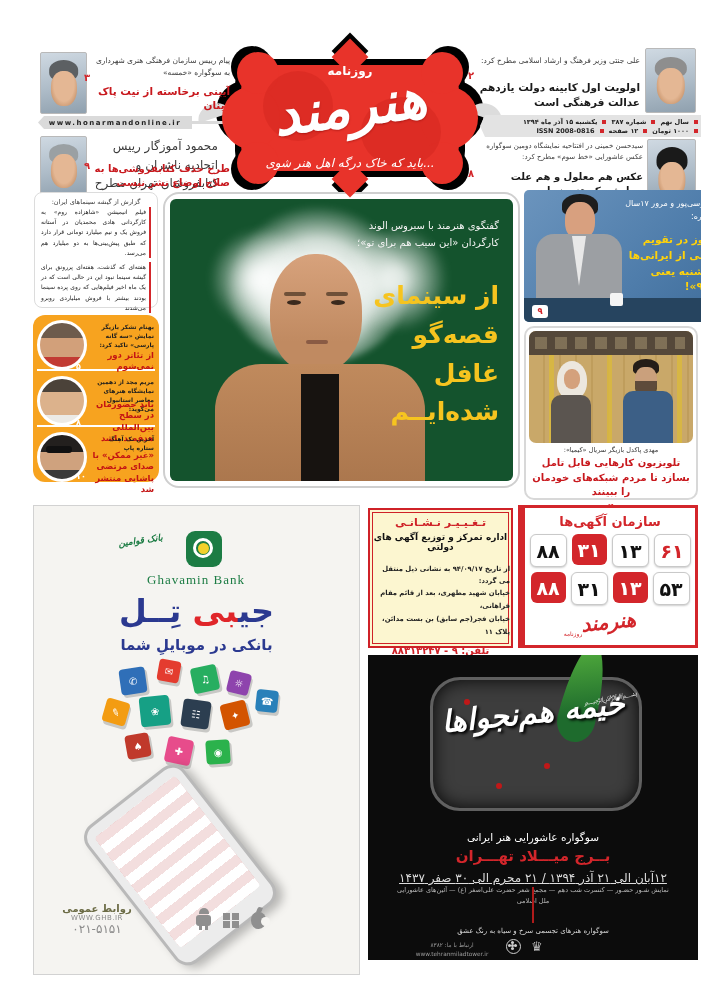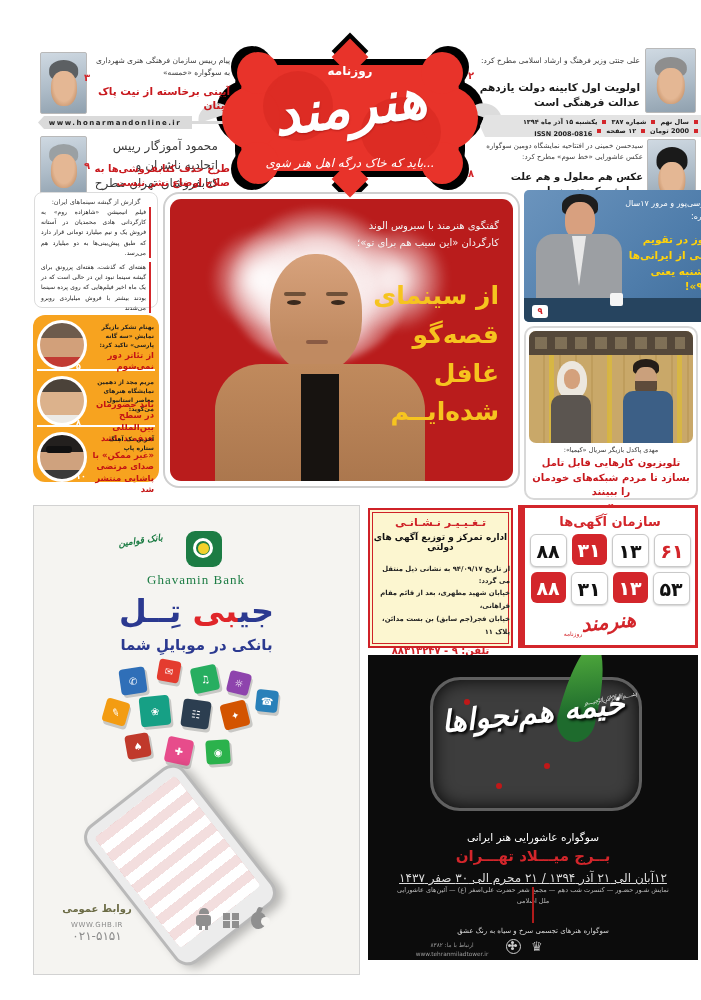--- a/index.html
+++ b/index.html
@@ -20,21 +20,21 @@
   .pagenum{font-size:10px;font-weight:bold;color:#d3262b;}
 
   .ribbon{background:#dadada;height:13px;display:flex;align-items:center;justify-content:center;
           clip-path:polygon(0 50%,6px 0,100% 0,100% 100%,6px 100%);}
   .ribbon span{font-size:7px;font-weight:bold;letter-spacing:1.5px;color:#222;direction:ltr;}
 
   .datebar{background:#e3e3e3;clip-path:polygon(0 50%,5px 0,100% 0,100% 100%,5px 100%);padding:2px 6px 2px 2px;}
   .daterow{display:flex;justify-content:flex-start;gap:5px;align-items:center;height:9px;}
   .daterow .sq{width:4px;height:4px;background:#d3262b;flex:0 0 auto;}
   .daterow span{font-size:6.5px;font-weight:bold;color:#222;white-space:nowrap;direction:rtl;}
-  .latin{direction:ltr !important;margin-top:7px;}
+  .latin{direction:ltr !important;}
 
   
   .mh{position:absolute;}
   .mh div{position:absolute;background:currentColor;}
   .mh .core{inset:8px;border-radius:26px;}
   .mh .lobeL{left:-11px;top:30px;width:58px;height:62px;border-radius:50%;}
   .mh .lobeR{right:-11px;top:30px;width:58px;height:62px;border-radius:50%;}
   .mh .ptT{left:50%;top:-13px;width:26px;height:26px;transform:translateX(-50%) rotate(45deg);}
   .mh .ptB{left:50%;bottom:-13px;width:26px;height:26px;transform:translateX(-50%) rotate(45deg);}
   .mh .cA{left:4px;top:-5px;width:42px;height:42px;border-radius:50%;}
@@ -57,21 +57,21 @@
 
   #orangebox{left:33px;top:315px;width:126px;height:167px;background:#f7a31f;border-radius:12px;}
   .osep{position:absolute;left:4px;width:118px;height:2px;background:#ffffff;}
   .ocircle{position:absolute;width:44px;height:44px;border-radius:50%;border:3px solid #fff;overflow:hidden;}
   .okicker{position:absolute;font-size:6px;font-weight:bold;color:#1d1d1d;line-height:1.5;text-align:right;}
   .ohl{position:absolute;font-size:8.5px;font-weight:bold;color:#c41414;line-height:1.35;text-align:right;}
   .onum{position:absolute;font-size:8px;font-weight:bold;color:#ffffff;}
 
   
   #mainframe{left:163px;top:192px;width:357px;height:296px;border:2px solid #cfcfcf;border-radius:16px;background:#fff;padding:5px;box-sizing:border-box;}
-  #maininner{position:relative;width:100%;height:100%;background:#b91c1c;border-radius:11px;overflow:hidden;}
+  #maininner{position:relative;width:100%;height:100%;background:#14532d;border-radius:6px;overflow:hidden;}
   #hair{position:absolute;left:55px;top:5px;width:185px;height:160px;border-radius:50%;
         background:radial-gradient(ellipse at 50% 55%,#ffffff 20%,rgba(255,255,255,.8) 42%,rgba(255,255,255,0) 70%);filter:blur(3px);}
   #hair2{position:absolute;left:35px;top:25px;width:110px;height:110px;border-radius:50%;
         background:radial-gradient(circle,rgba(255,255,255,.9) 10%,rgba(255,255,255,0) 65%);filter:blur(4px);}
   #hair3{position:absolute;left:170px;top:20px;width:110px;height:120px;border-radius:50%;
         background:radial-gradient(circle,rgba(255,255,255,.85) 12%,rgba(255,255,255,0) 65%);filter:blur(4px);}
   #face{position:absolute;left:100px;top:55px;width:92px;height:118px;background:linear-gradient(180deg,#d7a27c 0%,#c08a61 75%);border-radius:48% 48% 44% 44%;}
   .brow{position:absolute;top:38px;width:22px;height:4px;background:#6e5038;border-radius:2px;}
   .eye{position:absolute;top:46px;width:14px;height:5px;background:#3a2a1e;border-radius:50%;}
   #mouth{position:absolute;left:36px;top:86px;width:22px;height:4px;background:#8a5b44;border-radius:2px;}
@@ -254,21 +254,21 @@
     <div class="daterow">
       <i class="sq"></i>
         <span>سال نهم</span>
       <i class="sq"></i>
         <span>شماره ۳۸۷</span>
       <i class="sq"></i>
         <span>یکشنبه ۱۵ آذر ماه ۱۳۹۴</span>
     </div>
     <div class="daterow">
       <i class="sq"></i>
-        <span>2000 تومان</span>
+        <span>۱۰۰۰ تومان</span>
       <i class="sq"></i>
         <span>۱۲ صفحه</span>
       <i class="sq"></i>
         <span class="latin">ISSN 2008-0816</span>
     </div>
   </div>
 
   <div class="abs hphoto" style="left:647px;top:139px;width:47px;height:62px;">
     <div class="hhair" style="background:#1a1a1a;height:42%;"></div>
       <div class="hface" style="top:36%;"></div>

